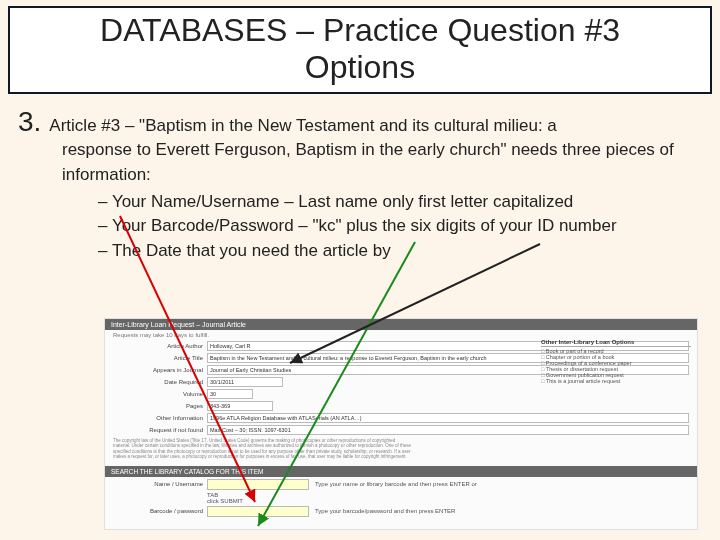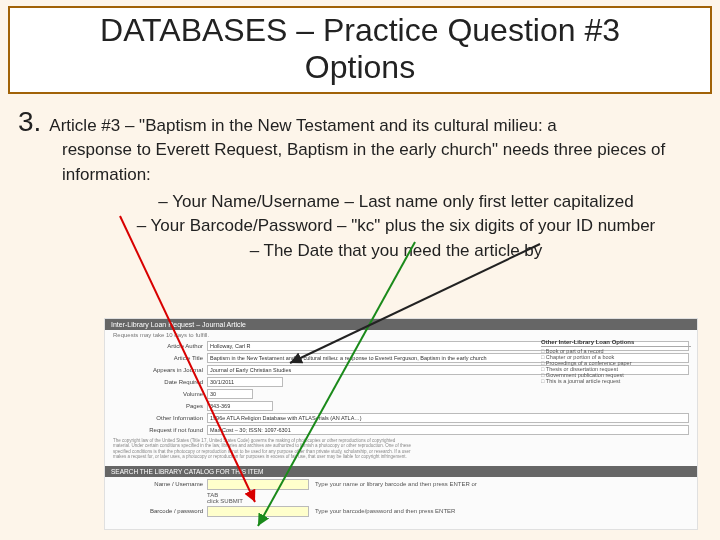--- a/index.html
+++ b/index.html
@@ -7,21 +7,21 @@
     padding: 0;
     width: 720px;
     height: 540px;
     background: #fdf5ea;
     font-family: Verdana, Geneva, sans-serif;
     position: relative;
     overflow: hidden;
   }
   .title-box {
     margin: 6px 8px 0 8px;
-    border: 2px solid #a16207;
+    border: 2px solid #0f172a;
     background: #fff;
     text-align: center;
     padding: 4px 8px 6px 8px;
   }
   .title-box .t {
     font-size: 32px;
     color: #222;
     line-height: 1.15;
   }
   .content {
@@ -46,21 +46,20 @@
   .indent {
     margin-left: 44px;
     font-size: 17px;
     color: #222;
     line-height: 1.45;
   }
   ul.bullets {
     list-style: none;
     margin: 2px 0 12px 0;
     padding: 0 0 0 80px;
-    text-align: center;
   }
   ul.bullets li {
     font-size: 17px;
     color: #222;
     line-height: 1.45;
   }
   ul.bullets li::before {
     content: "–  ";
   }
   .form-img {
@@ -185,21 +184,21 @@
 <div class="title-box">
   <div class="t">DATABASES – Practice Question #3</div>
   <div class="t">Options</div>
 </div>
 
 <div class="content">
   <div class="qrow">
     <div class="qnum">3.</div>
     <div class="qtext">Article #3 – "Baptism in the New Testament and its cultural milieu: a</div>
   </div>
-  <div class="indent">response to Everett Request, Baptism in the early church" needs three pieces of information:</div>
+  <div class="indent">response to Everett Ferguson, Baptism in the early church" needs three pieces of information:</div>
   <ul class="bullets">
     <li>Your Name/Username – Last name only first letter capitalized</li>
     <li>Your Barcode/Password – "kc" plus the six digits of your ID number</li>
     <li>The Date that you need the article by</li>
   </ul>
 </div>
 
 <div class="form-img">
   <div class="bar">Inter-Library Loan Request – Journal Article</div>
   <div class="note">Requests may take 10 days to fulfill.</div>

